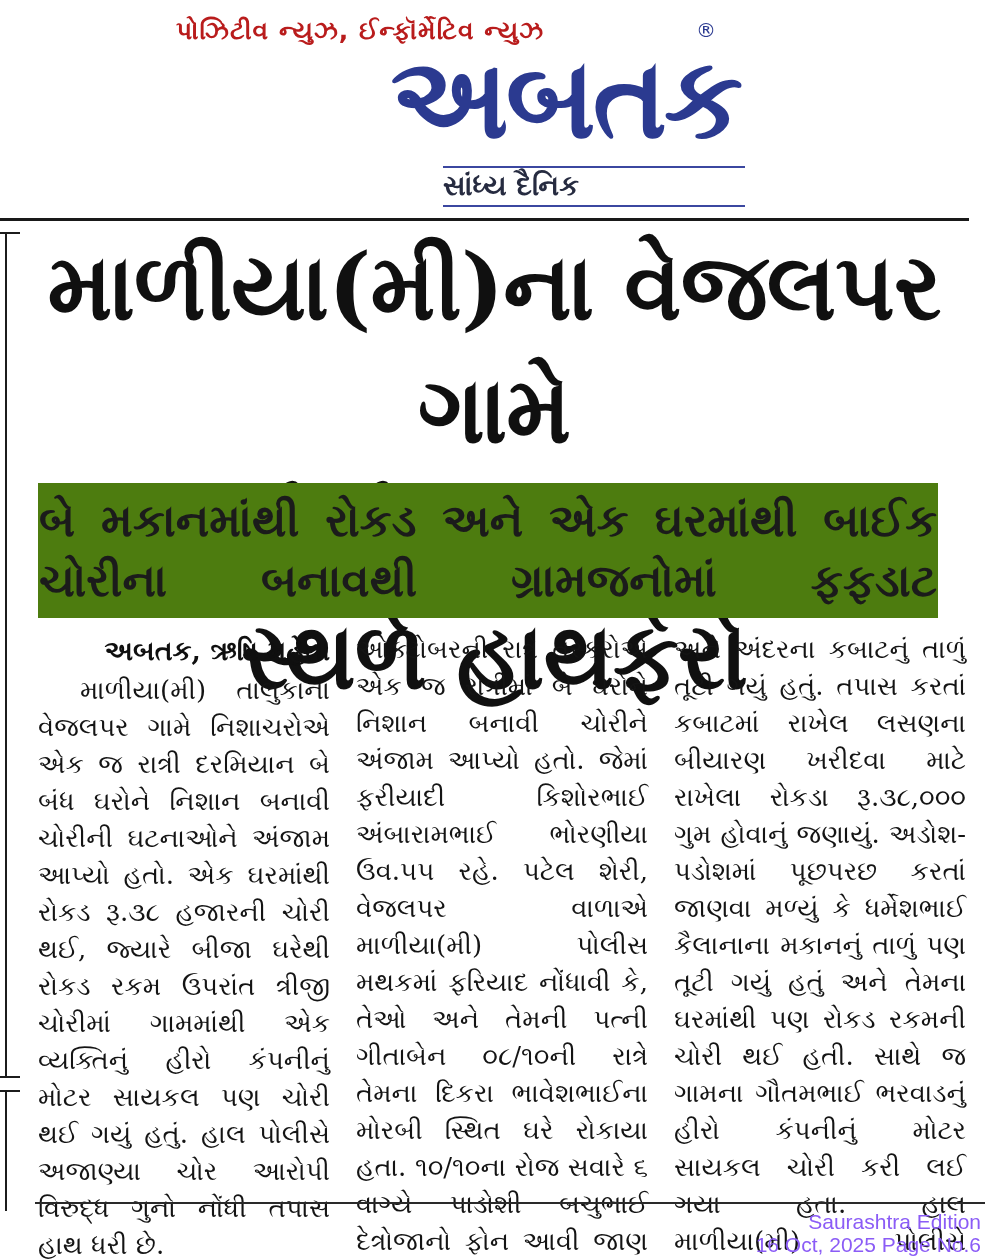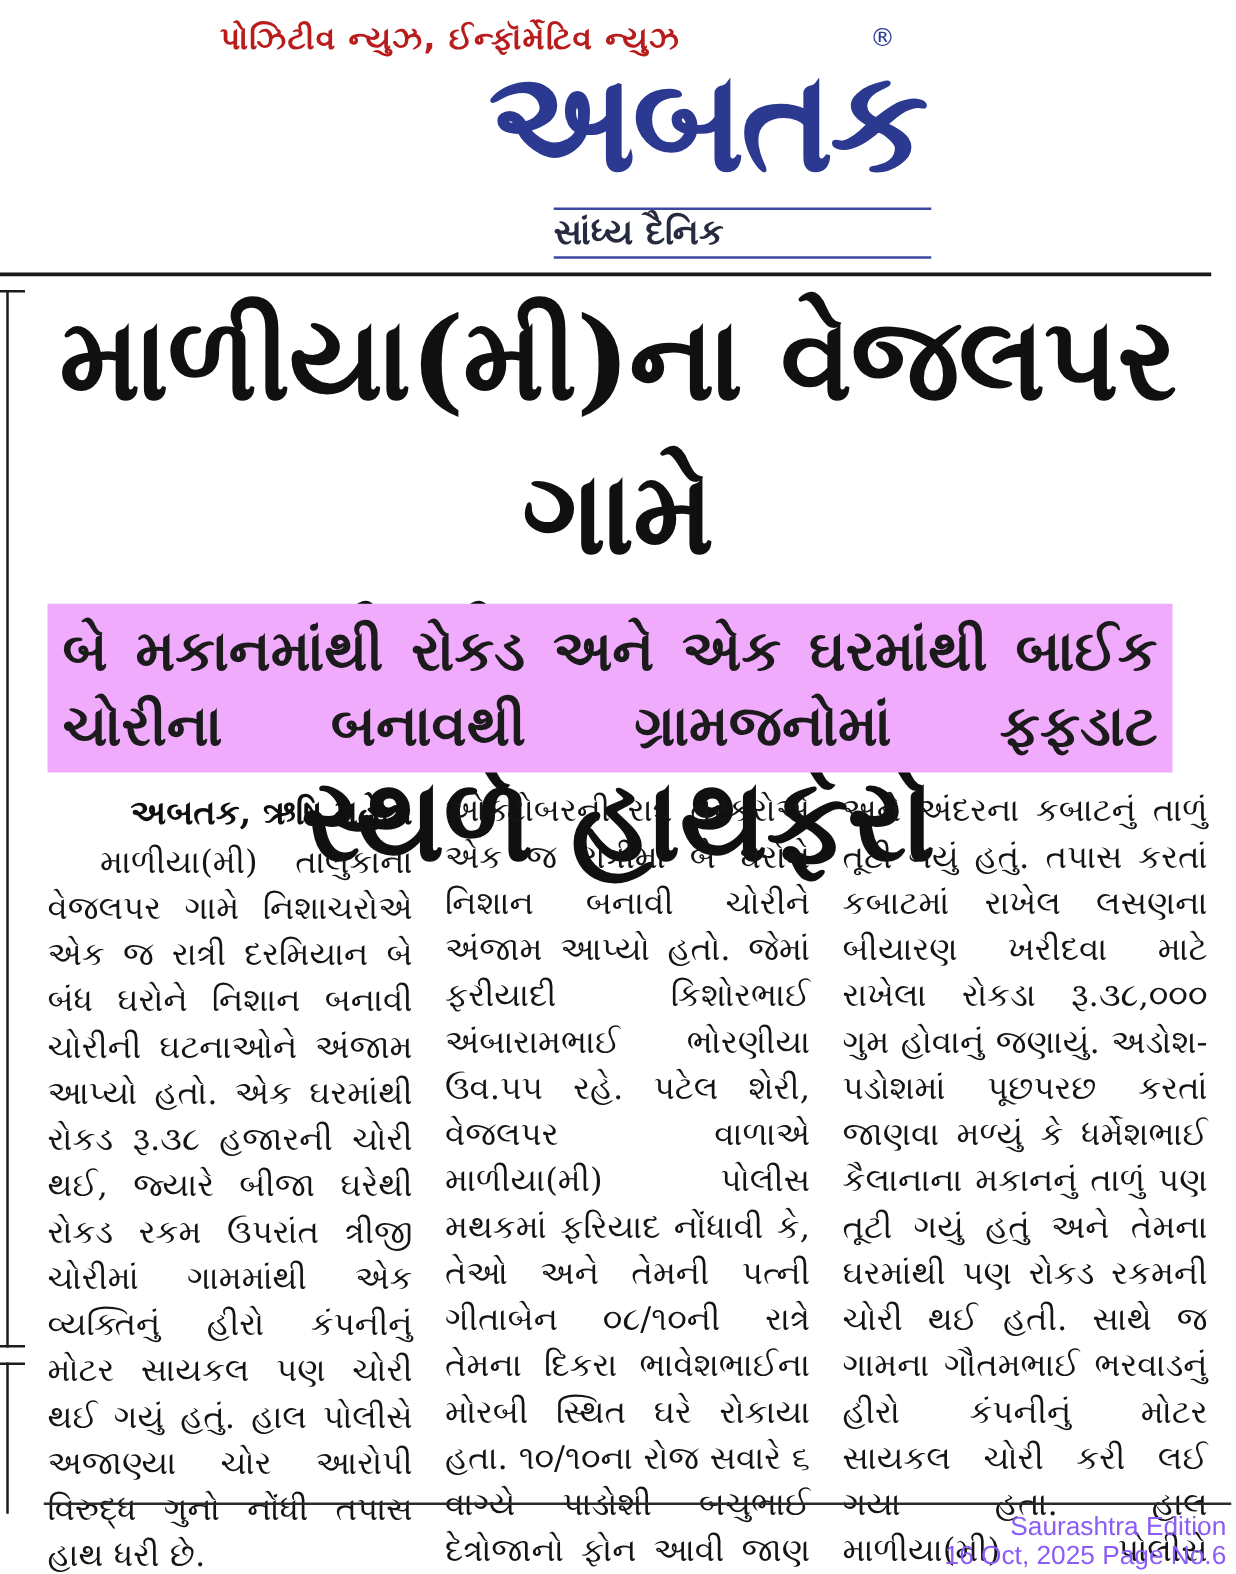--- a/index.html
+++ b/index.html
@@ -36,21 +36,21 @@
   
   .headline {
     position:absolute; top:226px; left:14px; width:960px;
     text-align:center; font-weight:bold; color:#101010;
     font-size:92px; line-height:123px; letter-spacing:-1px;
   }
 
   
   .subheadline {
     position:absolute; top:483px; left:38px; width:900px; height:135px;
-    background:#f0abfc; padding:8px 12px 6px;
+    background:#4d7c0f; padding:8px 1px 6px;
     font-weight:bold; color:#1b1b1b;
     font-size:45px; line-height:60px;
   }
   .subheadline .shl { text-align:justify; text-align-last:justify; }
 
   
   .body-columns {
     position:absolute; top:631px; left:38px; width:928px;
     display:flex; gap:26px;
   }

